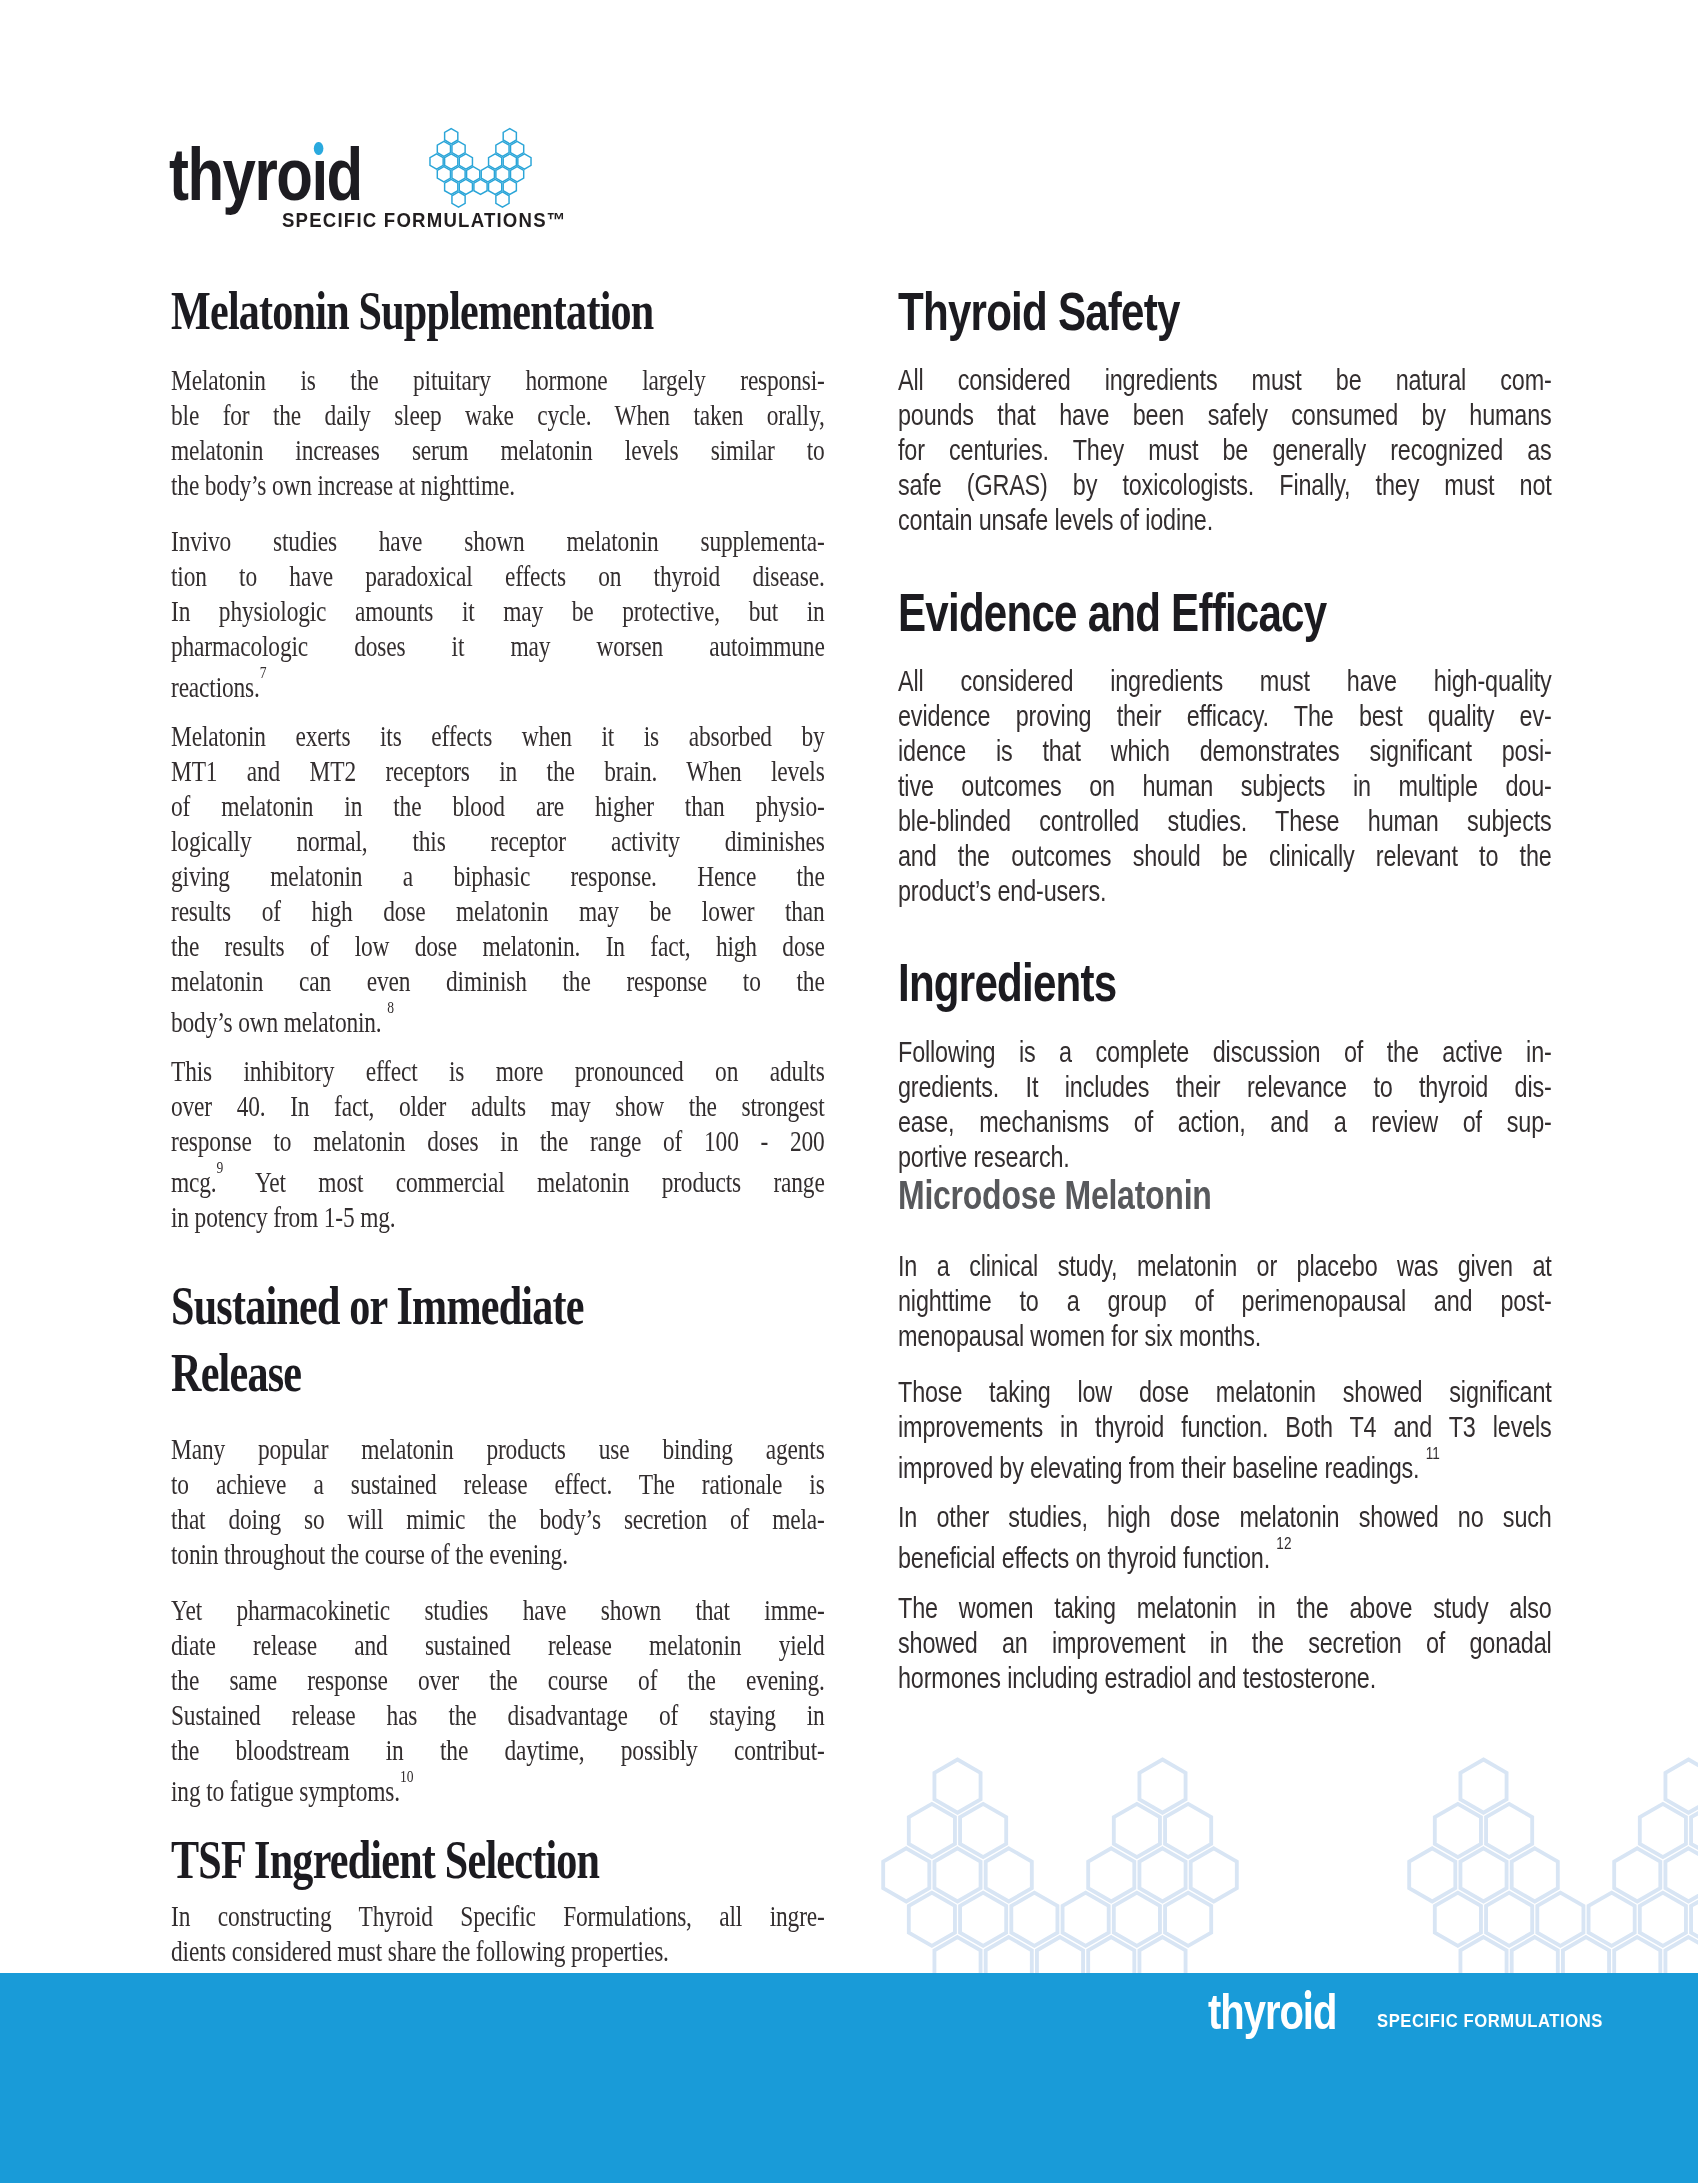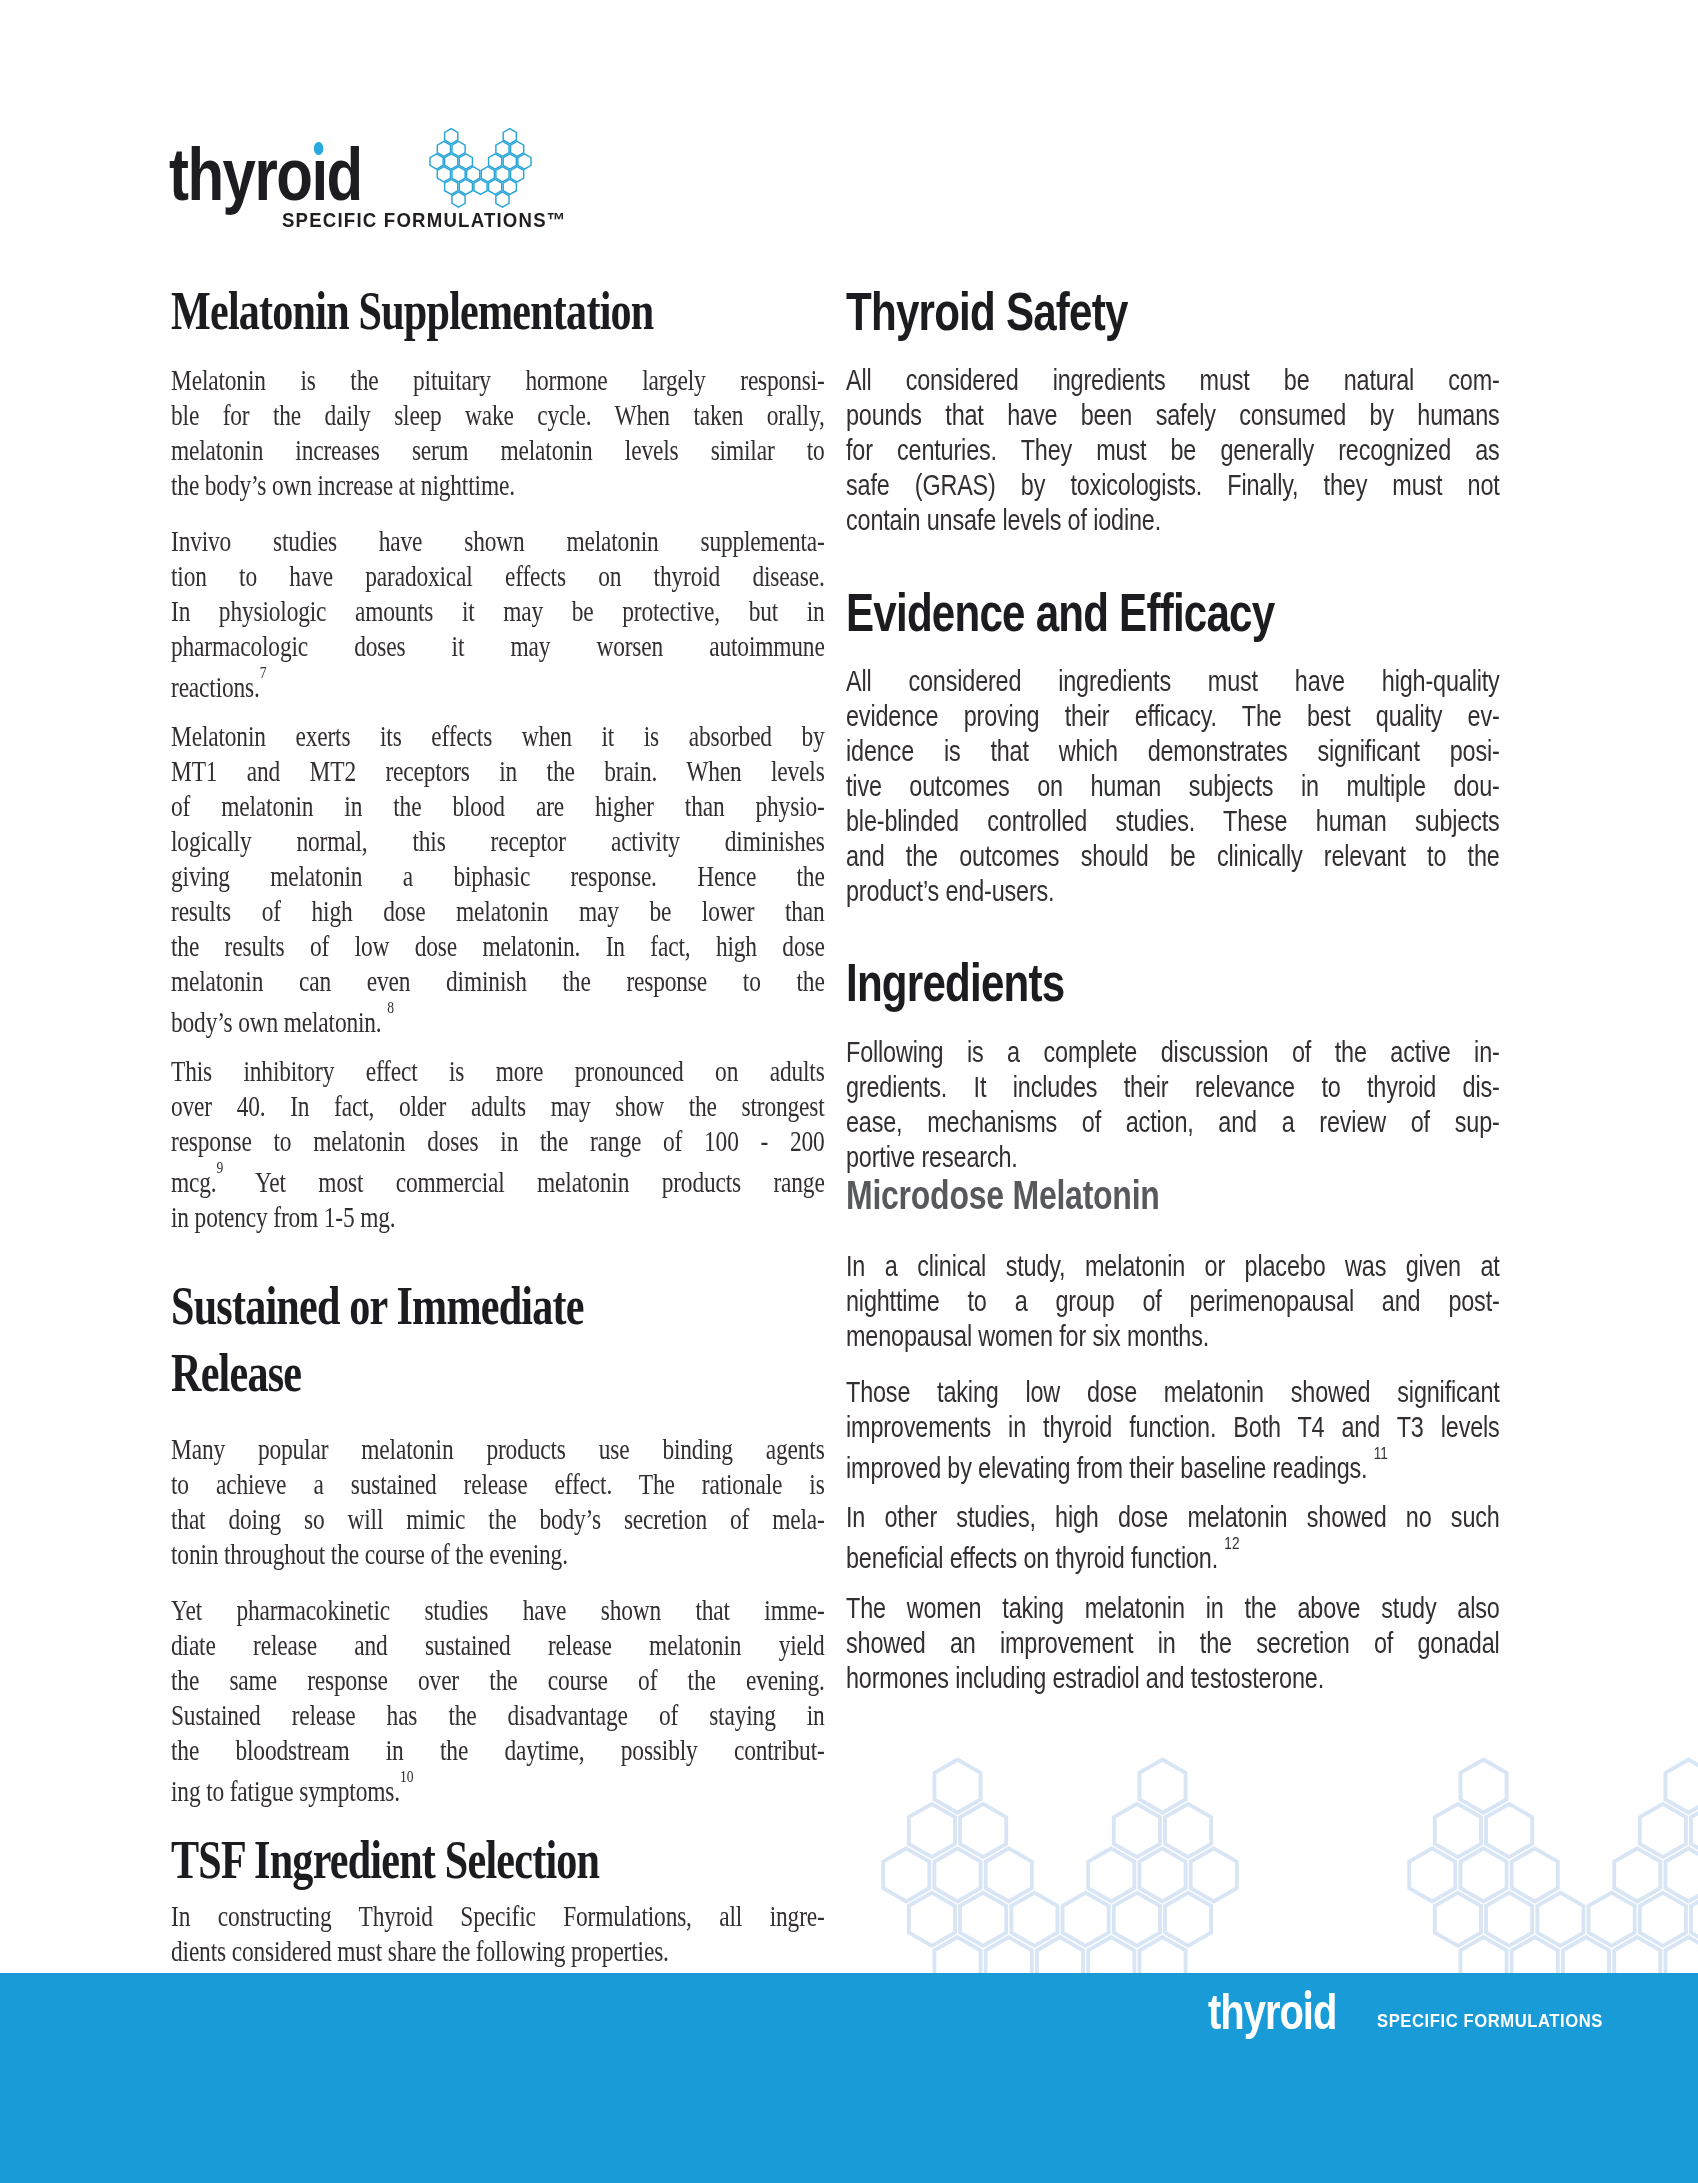--- a/index.html
+++ b/index.html
@@ -16,21 +16,21 @@
   .iwrap{position:relative;}
   .idot{position:absolute;left:0.045em;top:0.125em;width:0.155em;height:0.180em;border-radius:50%;background:#2aa9de;}
   .logo-hex{position:absolute;left:259px;top:0;width:105px;height:82px;}
   .tagline{
     position:absolute;left:113px;top:83px;font-weight:bold;font-size:20px;line-height:20px;
     letter-spacing:1.3px;color:#221e1f;transform:scaleX(0.93);transform-origin:0 0;white-space:nowrap;
   }
   
   .colwrap{position:absolute;top:278px;width:654px;height:1747px;}
   .colwrap.left{left:171px;font-family:Liberation Serif, serif;}
-  .colwrap.right{left:846px;text-decoration:underline;}
+  .colwrap.right{left:898px;text-decoration:underline;}
   .colinner{position:relative;width:838px;height:1747px;transform:scaleX(0.78);transform-origin:0 0;}
   .blk{position:absolute;left:0;width:100%;}
   .p .ln{
     font-size:30px;line-height:35px;color:#332e2f;letter-spacing:-0.2px;
     text-align:justify;text-align-last:justify;white-space:nowrap;
   }
   .p .ln.end{text-align-last:left;}
   .p .ln{white-space:normal;}
   sup{font-size:58%;position:relative;top:-0.48em;letter-spacing:0;}
   .h2 .ln{font-size:54px;line-height:67px;font-weight:bold;color:#1c1b20;letter-spacing:-1px;}

